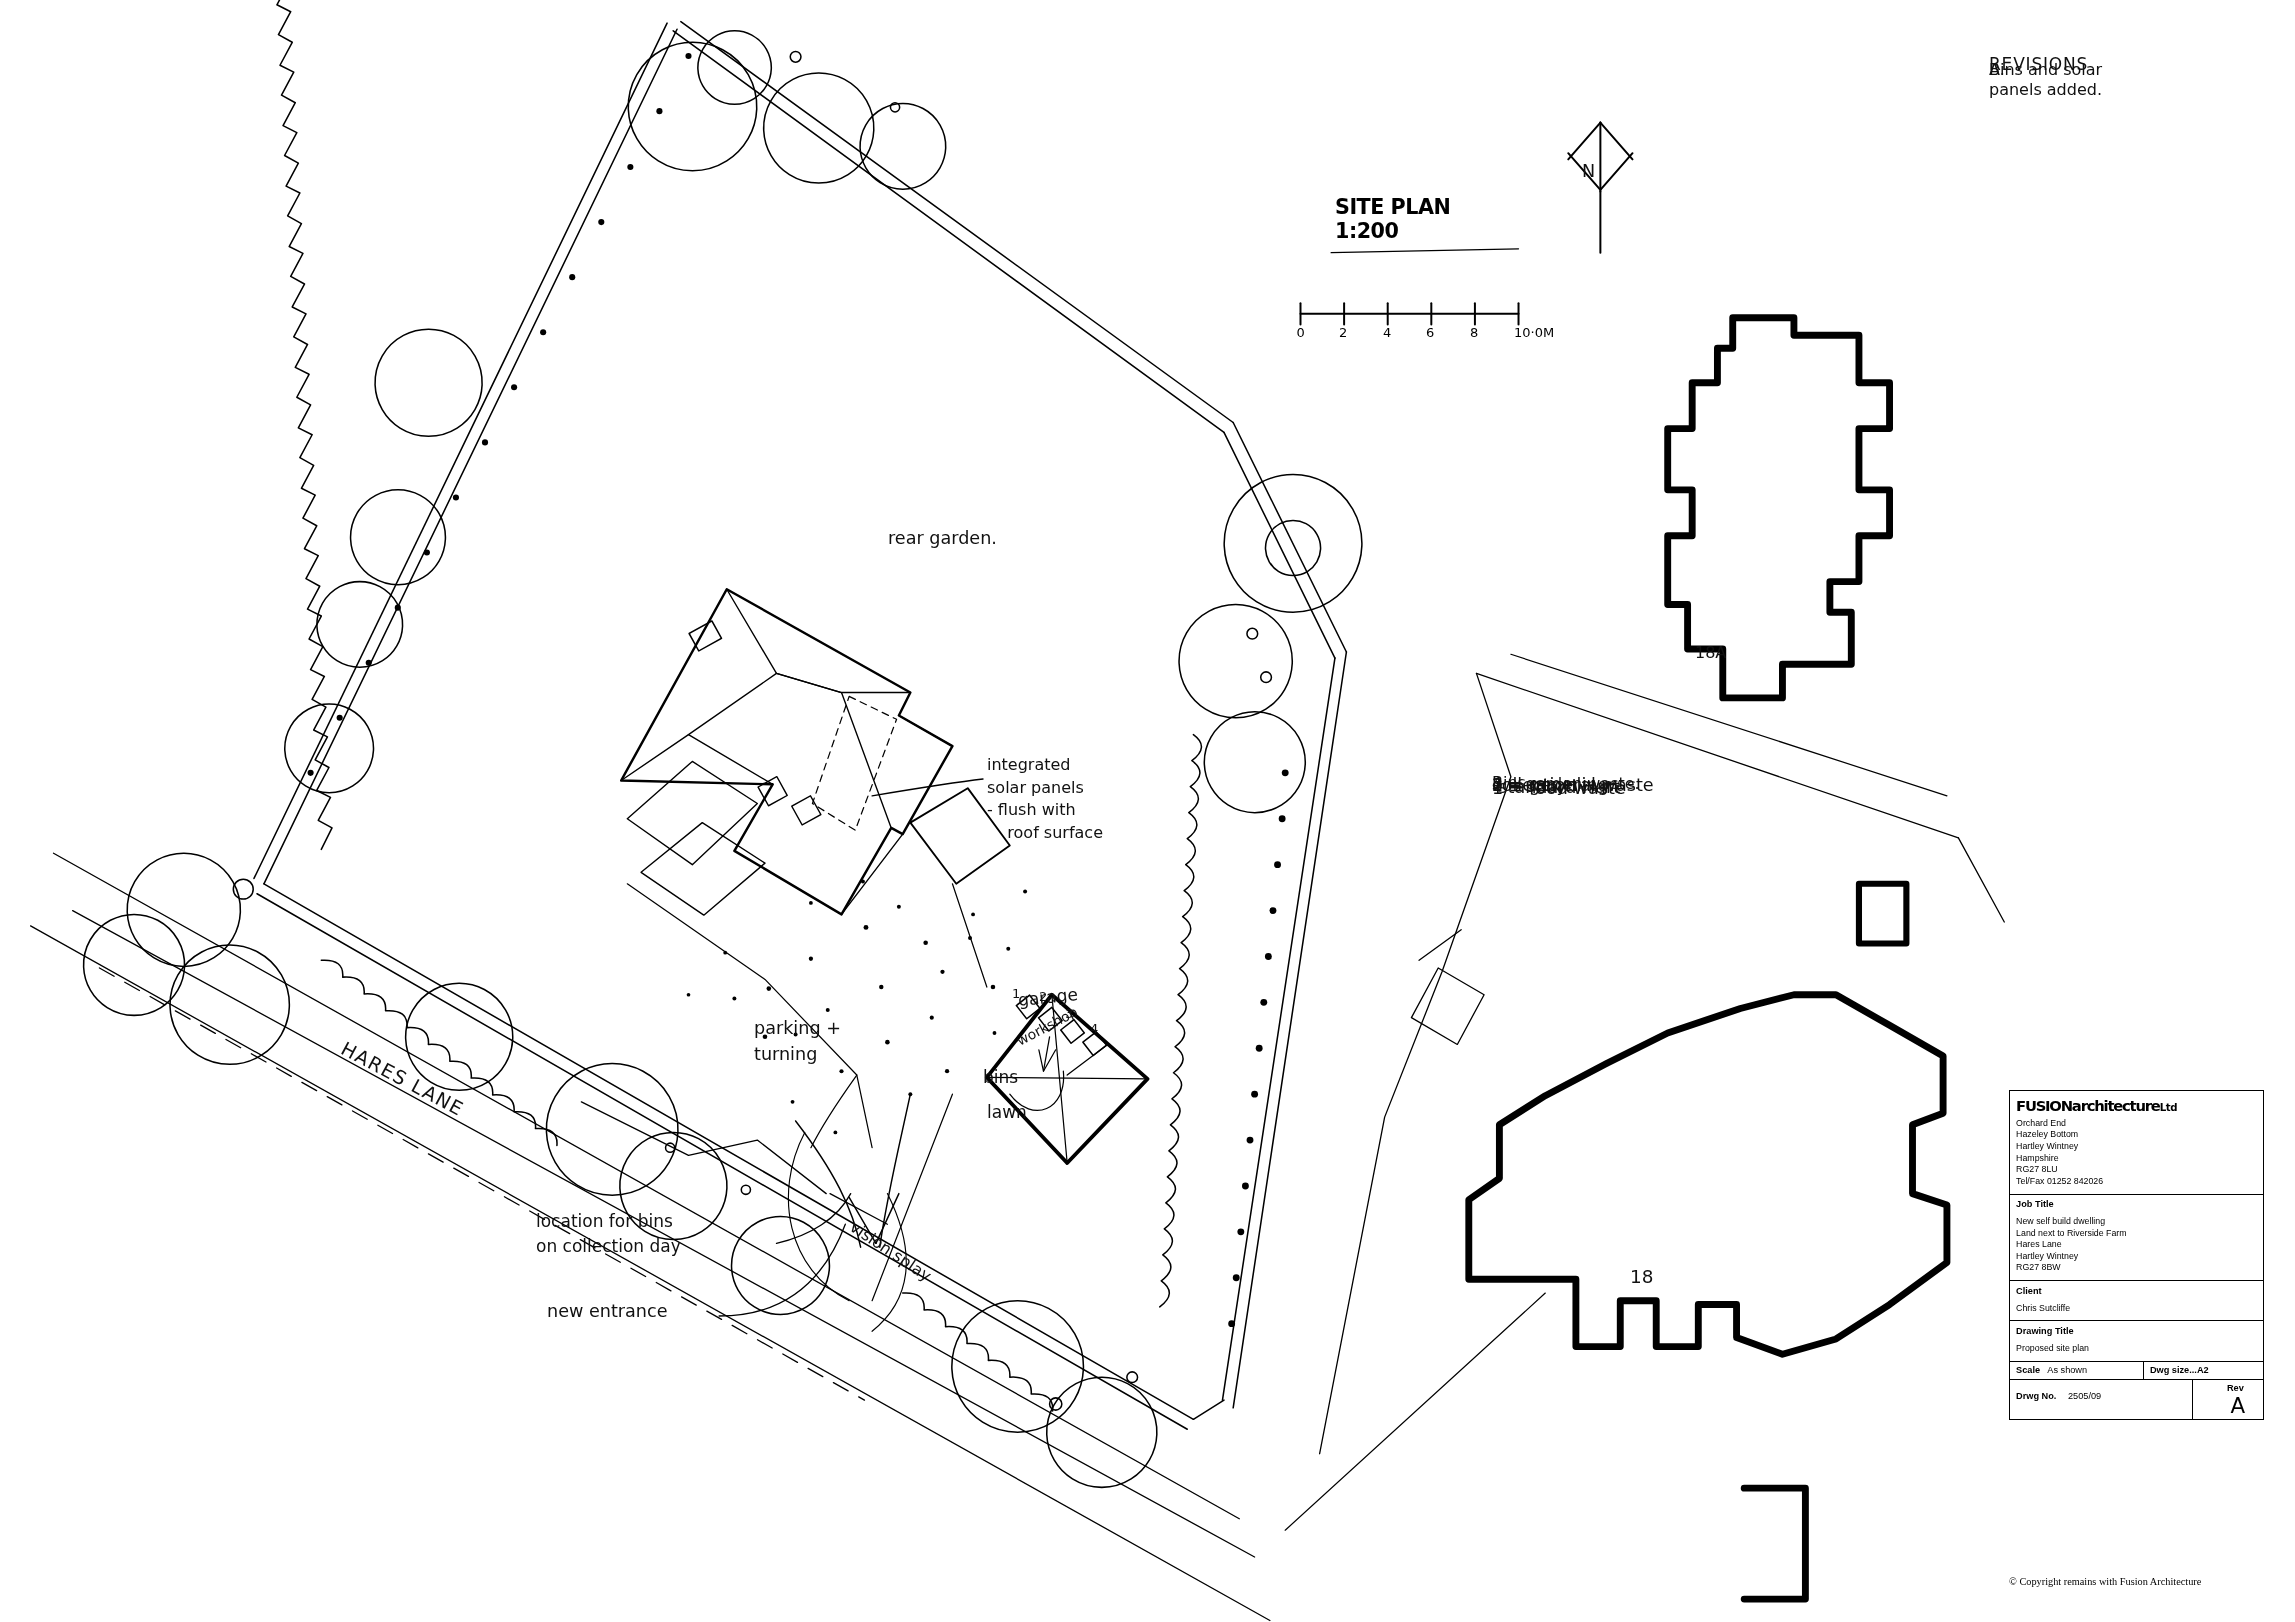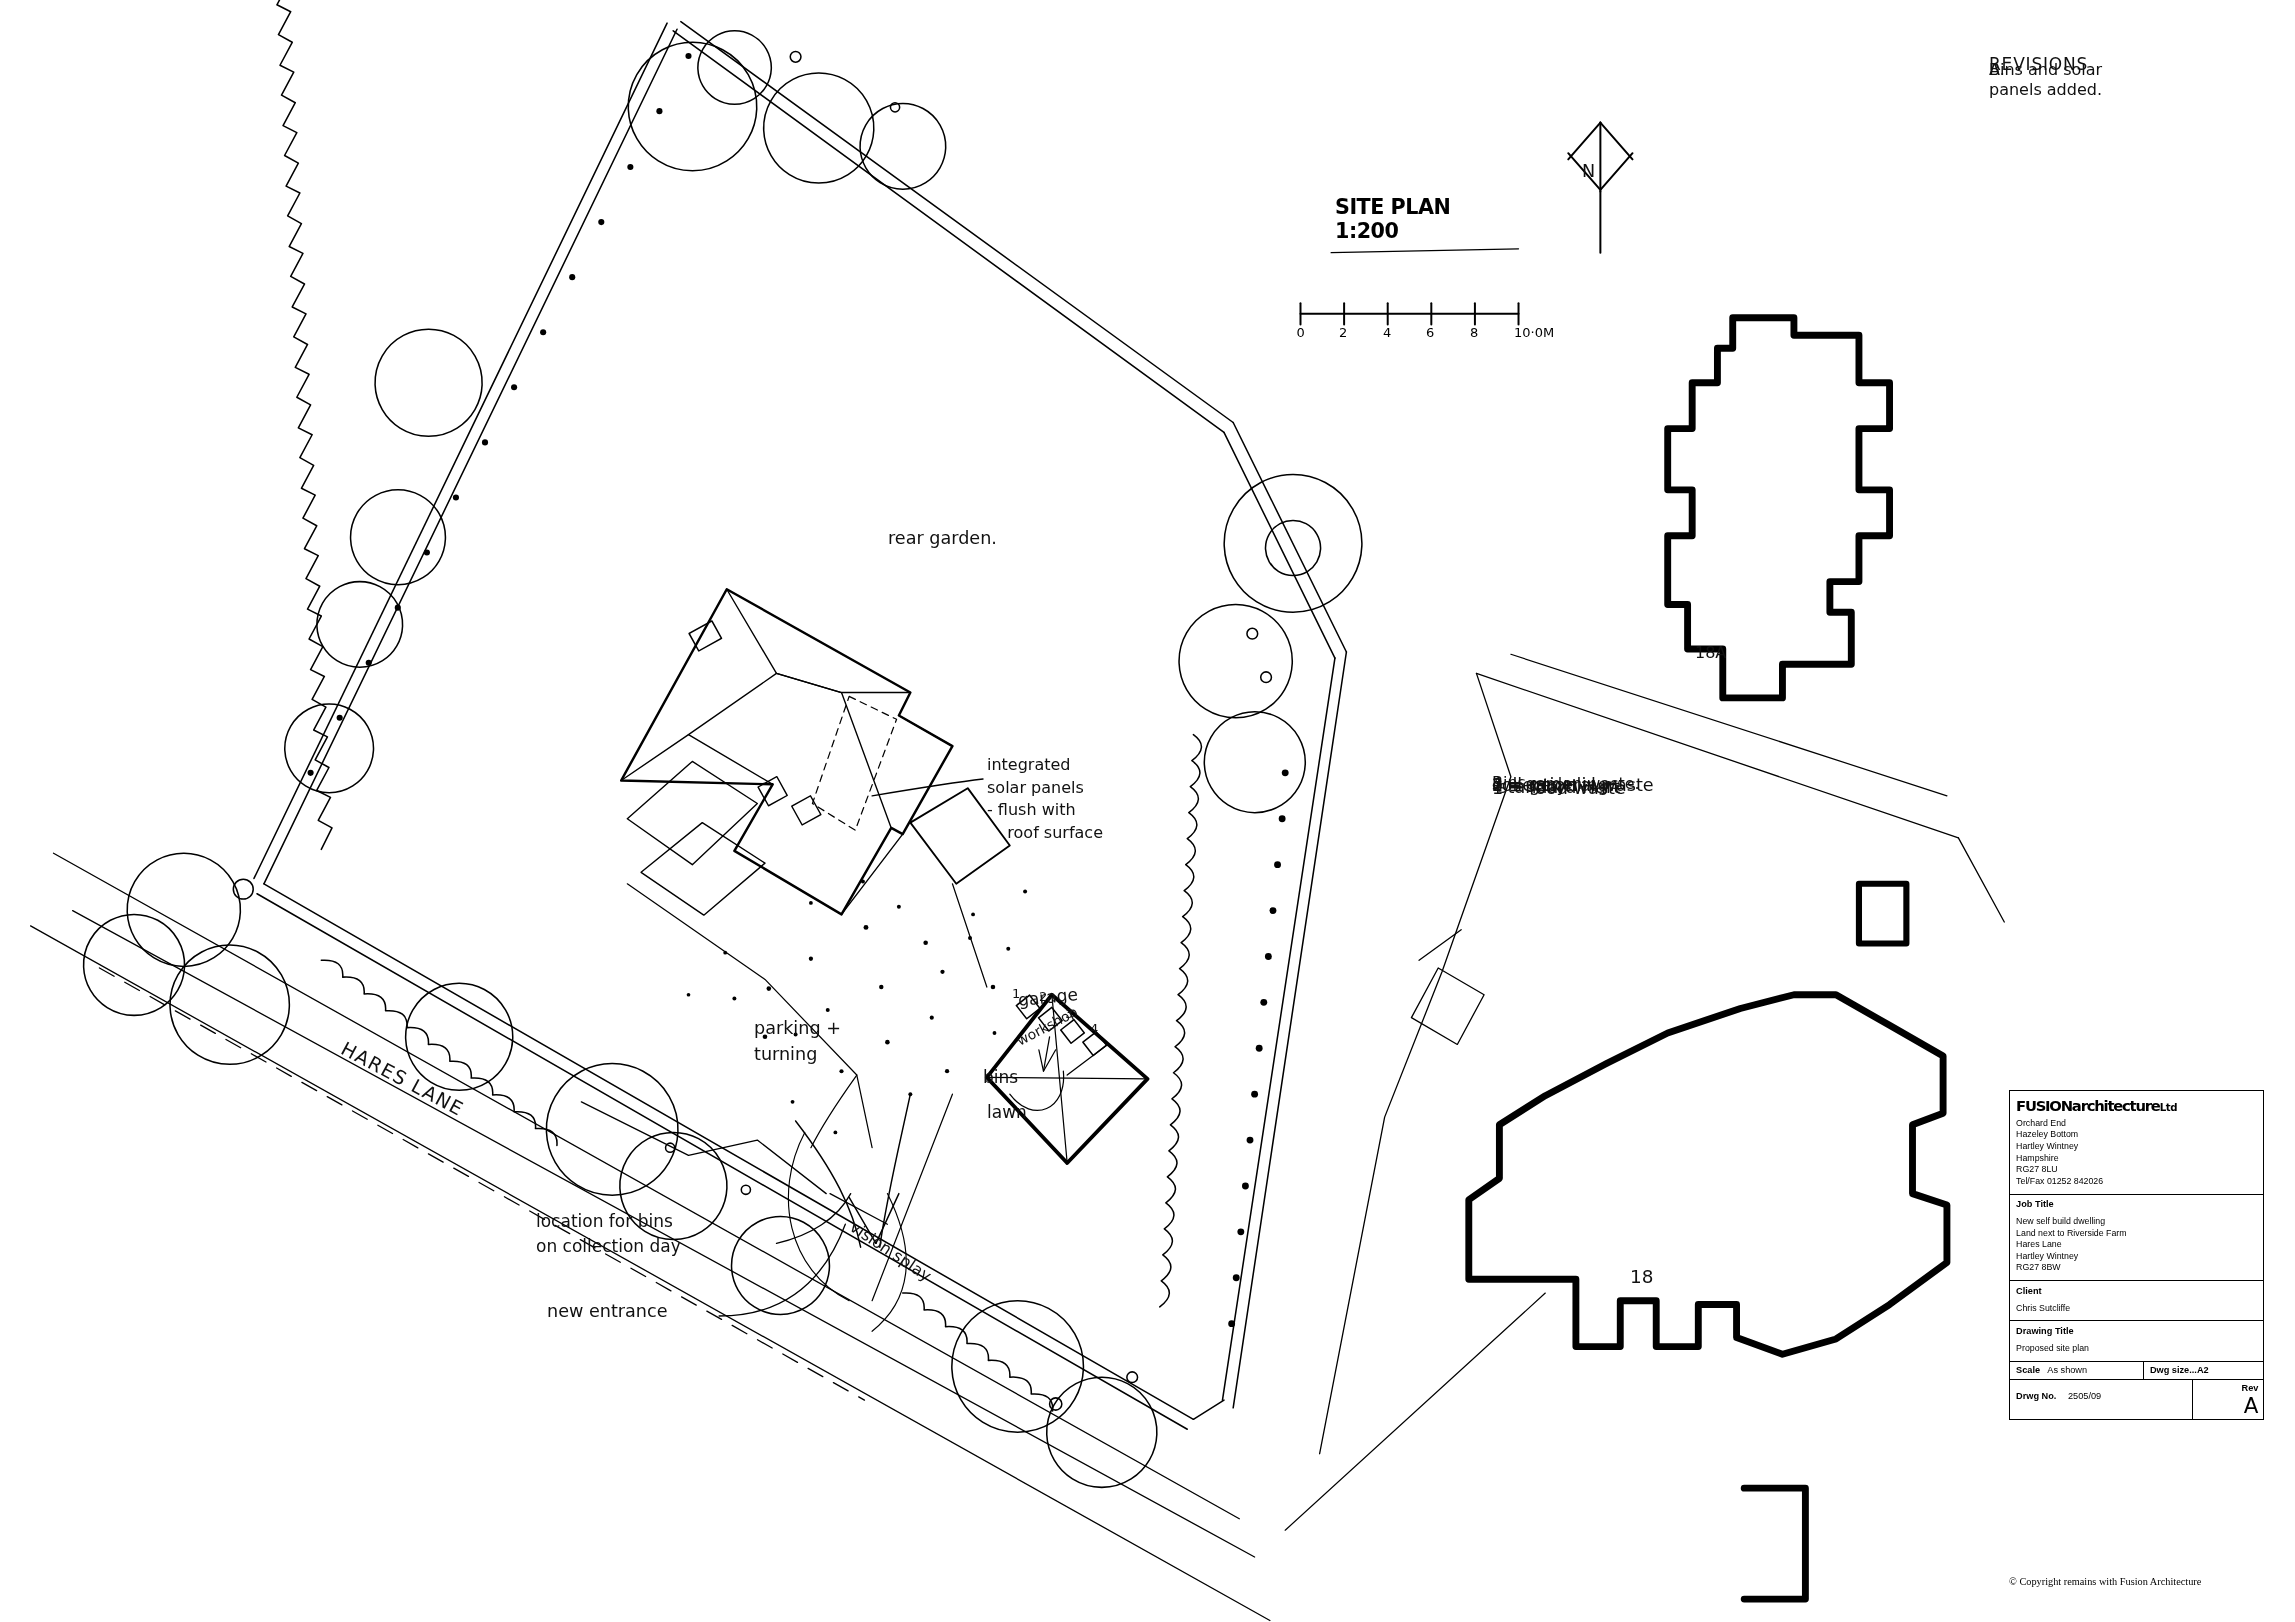--- a/index.html
+++ b/index.html
@@ -21,21 +21,21 @@
   .tb-logo .ltd{font-size:10px;letter-spacing:-0.4px;}
   .tb-addr{font-size:8.8px;line-height:1.32;}
   .tb-head{font-weight:bold;font-size:9.2px;margin-bottom:6.9px;}
   .tb-body{font-size:8.8px;line-height:1.32;}
   .tb-split{display:flex;border-bottom:1.5px solid #000;}
   .tb-split > div{padding:3.8px 6.1px;font-size:9.2px;}
   .tb-split .left{flex:1;border-right:1.5px solid #000;}
   .tb-split .right{width:107px;}
   .tb-bot{display:flex;}
   .tb-bot .left{flex:1;border-right:1.5px solid #000;padding:10.7px 6.1px 12.2px 6.1px;font-size:9.2px;}
-  .tb-bot .right{width:46px;padding:3.1px 4.6px 3.1px 7.7px;text-align:right;margin-left:12px;}
+  .tb-bot .right{width:46px;padding:3.1px 4.6px 3.1px 7.7px;text-align:center;margin-left:12px;}
   .tb-bot .right .lbl{font-weight:bold;font-size:9.2px;}
   .revA{font-family:"DejaVu Sans",sans-serif;font-size:21.4px;line-height:1;
         margin-top:1.5px;margin-left:4.6px;}
   .copyright{position:absolute;left:2009px;top:1576px;
              font-family:"Liberation Serif",serif;font-size:10.3px;color:#000;}
 
   
   #siteplan-title{position:absolute;left:1335px;top:195px;
       font-family:"DejaVu Sans",sans-serif;font-weight:900;font-size:20.7px;
       letter-spacing:-0.5px;line-height:1.18;}

